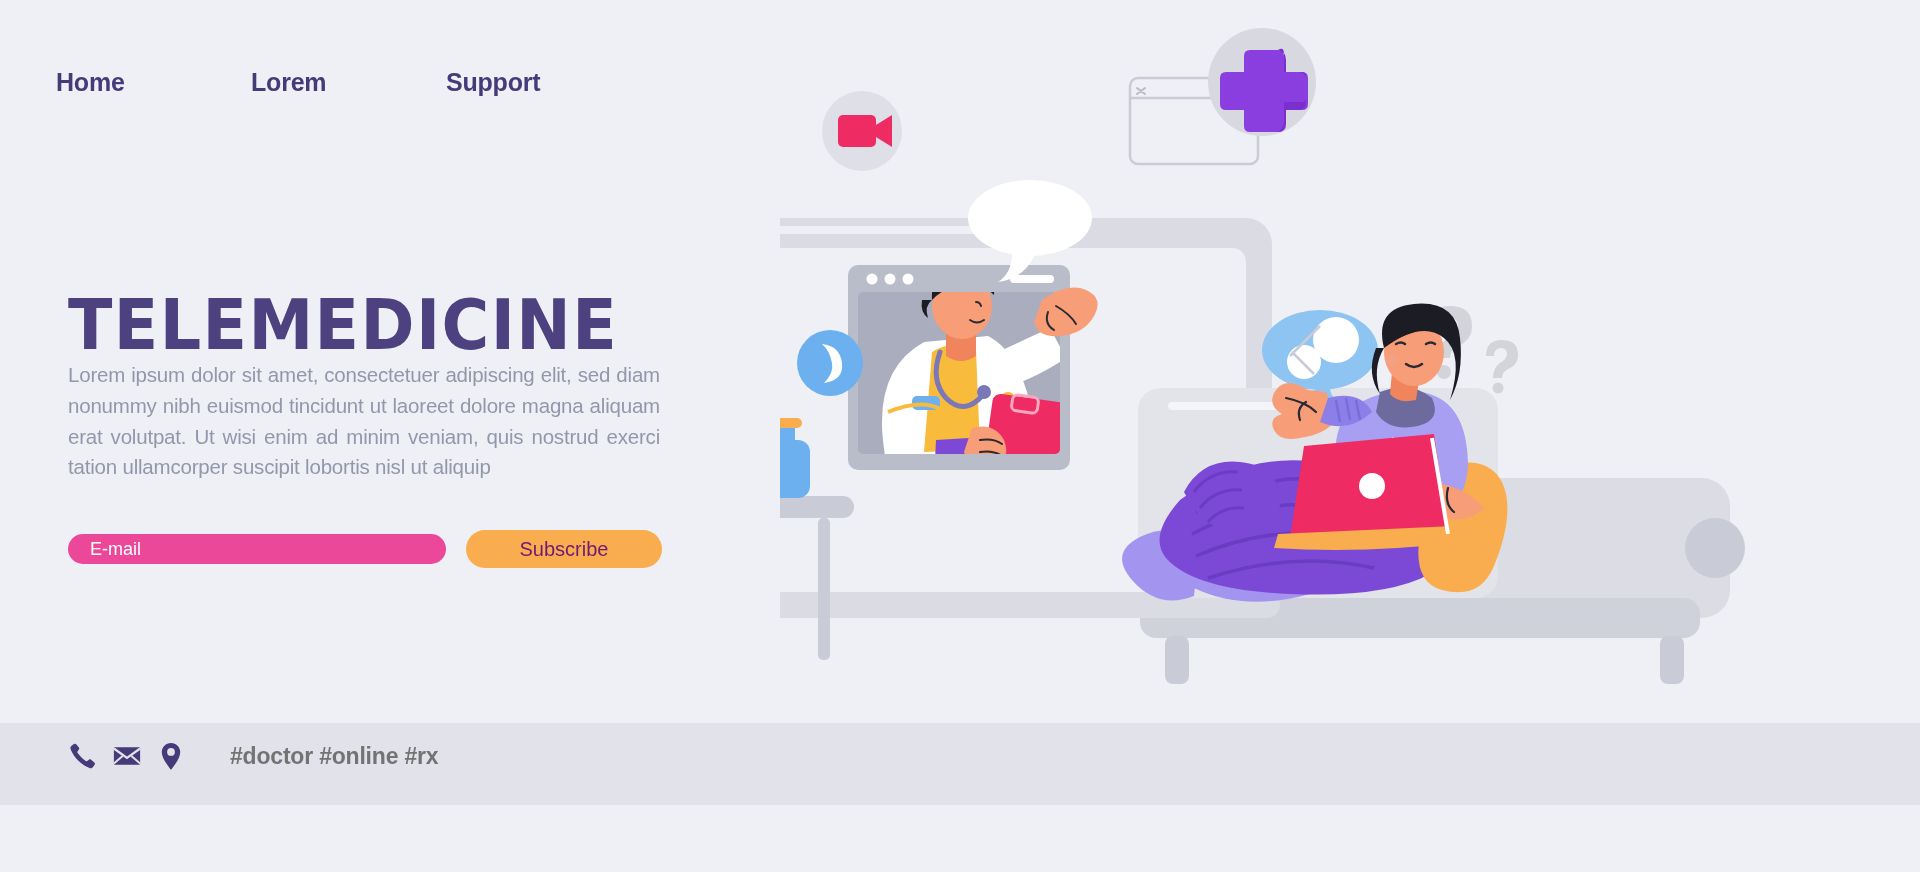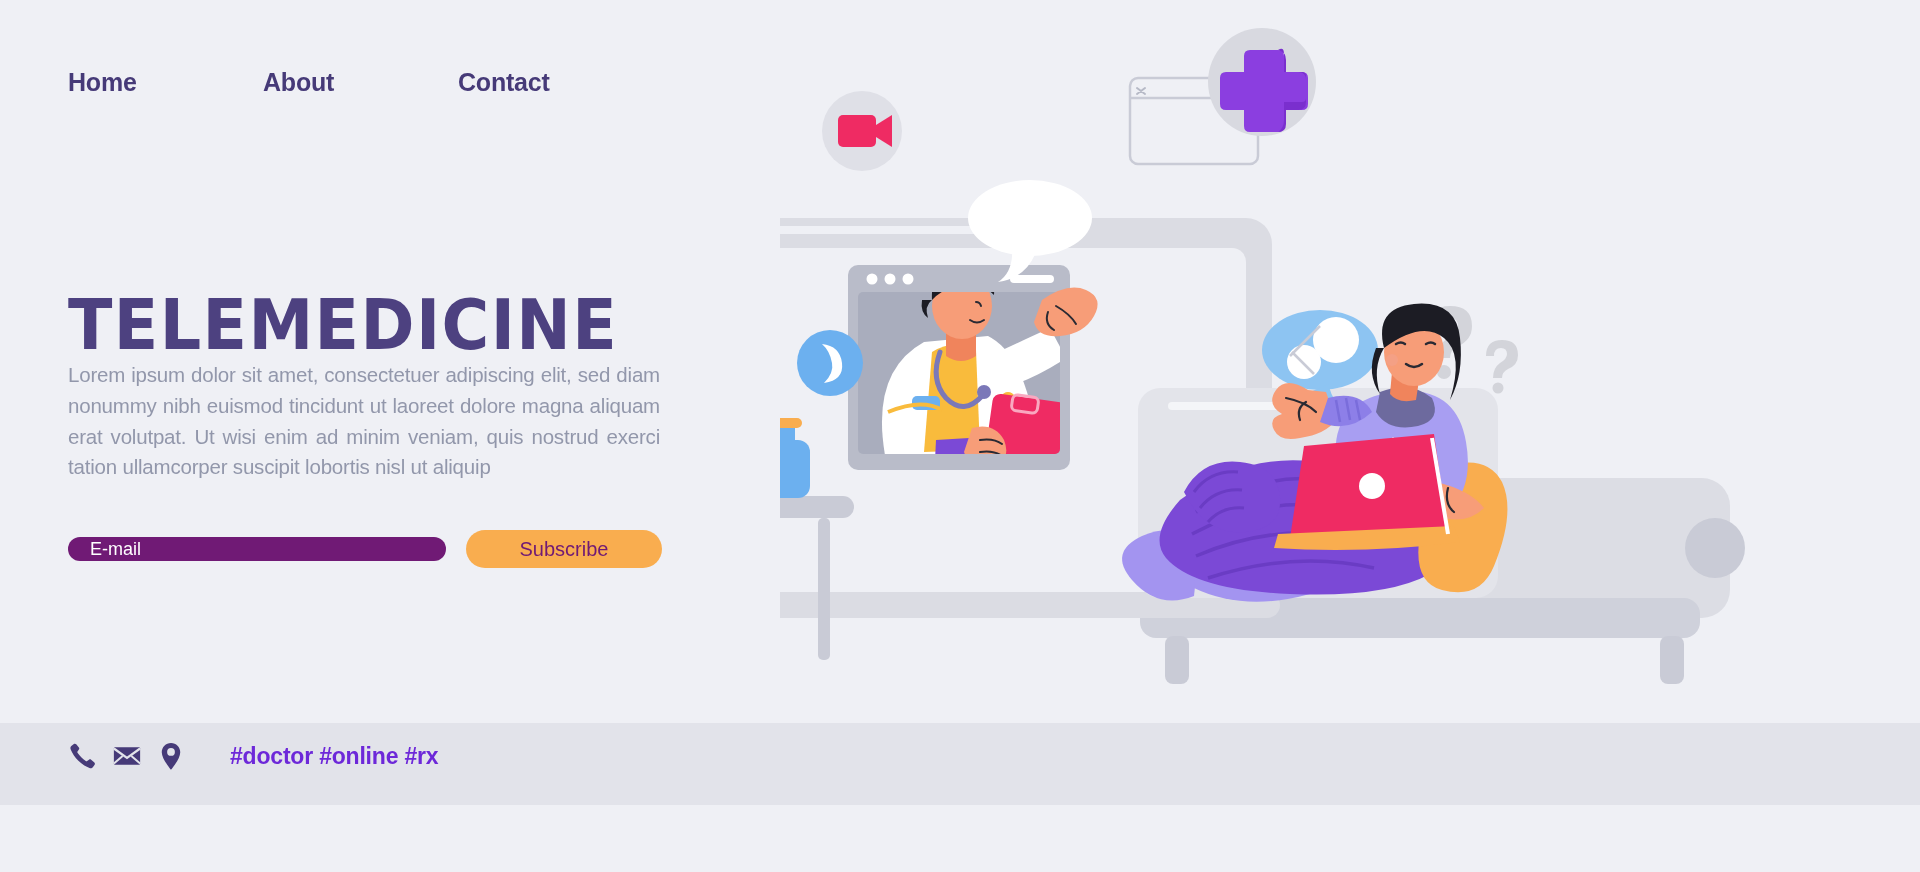--- a/index.html
+++ b/index.html
@@ -5,21 +5,21 @@
   * { box-sizing: border-box; margin: 0; padding: 0; }
   html, body {
     width: 1920px; height: 872px;
     background: #eff0f5;
     font-family: "Liberation Sans", sans-serif;
     overflow: hidden;
   }
   .page { position: relative; width: 1920px; height: 872px; background: #eff0f5; }
 
   
-  .nav { position: absolute; left: 68px; top: 68px; display: flex; align-items: center; justify-content: center; }
+  .nav { position: absolute; left: 56px; top: 68px; display: flex; align-items: center; justify-content: center; }
   .nav-item {
     font-size: 25px; font-weight: bold; color: #463a78;
     letter-spacing: -0.2px; cursor: pointer; white-space: nowrap;
   }
   .nav-item:nth-child(1) { width: 195px; }
   .nav-item:nth-child(2) { width: 195px; }
   .nav-item:nth-child(3) { width: 249px; }
 
   
   .hero { position: absolute; left: 68px; top: 290px; width: 600px; }
@@ -31,22 +31,22 @@
   }
   .hero-desc {
     width: 592px;
     font-size: 20.5px; line-height: 1.5; color: #9297ab;
     text-align: justify; letter-spacing: -0.2px;
   }
 
   
   .form-row { position: absolute; left: 68px; top: 530px; display: flex; align-items: center; }
   .email-input {
-    width: 378px; height: 24px; border: none; border-radius: 19px;
-    background: #701a75; color: #ffffff;
+    width: 378px; height: 30px; border: none; border-radius: 19px;
+    background: #ec4899; color: #ffffff;
     font-size: 18px; font-family: "Liberation Sans", sans-serif;
     padding: 0 22px; outline: none;
   }
   .email-input::placeholder { color: #ffffff; opacity: 1; }
   .subscribe-btn {
     margin-left: 20px; width: 196px; height: 38px;
     border: none; border-radius: 19px;
     background: #f9ad4f; color: #701a75;
     font-size: 20px; font-family: "Liberation Sans", sans-serif;
     cursor: pointer;
@@ -54,36 +54,36 @@
 
   
   .footer-bar {
     position: absolute; left: 0; top: 723px; width: 1920px; height: 82px;
     background: #e2e3ea;
   }
   .footer-inner { position: absolute; left: 68px; top: 18px; display: flex; align-items: center; }
   .footer-icon { width: 30px; height: 30px; margin-right: 14px; display: block; }
   .footer-tags {
     margin-left: 30px; font-size: 23px; font-weight: bold;
-    color: #6d28d9; letter-spacing: -0.2px; white-space: nowrap;
+    color: #737373; letter-spacing: -0.2px; white-space: nowrap;
   }
 
   
   .illus { position: absolute; left: 780px; top: 0; width: 1140px; height: 805px; }
   .illus svg { display: block; }
 </style>
 </head>
 <body>
 
 <div class="page">
 
   <nav class="nav">
     <div class="nav-item">Home</div>
-    <div class="nav-item">About</div>
-    <div class="nav-item">Contact</div>
+    <div class="nav-item">Lorem</div>
+    <div class="nav-item">Support</div>
   </nav>
 
   <div class="hero">
     <h1 class="hero-title">TELEMEDICINE</h1>
     <p class="hero-desc">Lorem ipsum dolor sit amet, consectetuer adipiscing elit, sed diam nonummy nibh euismod tincidunt ut laoreet dolore magna aliquam erat volutpat. Ut wisi enim ad minim veniam, quis nostrud exerci tation ullamcorper suscipit lobortis nisl ut aliquip</p>
   </div>
 
   <div class="form-row">
     <input class="email-input" type="text" placeholder="E-mail" style="">
     <button class="subscribe-btn">Subscribe</button>

